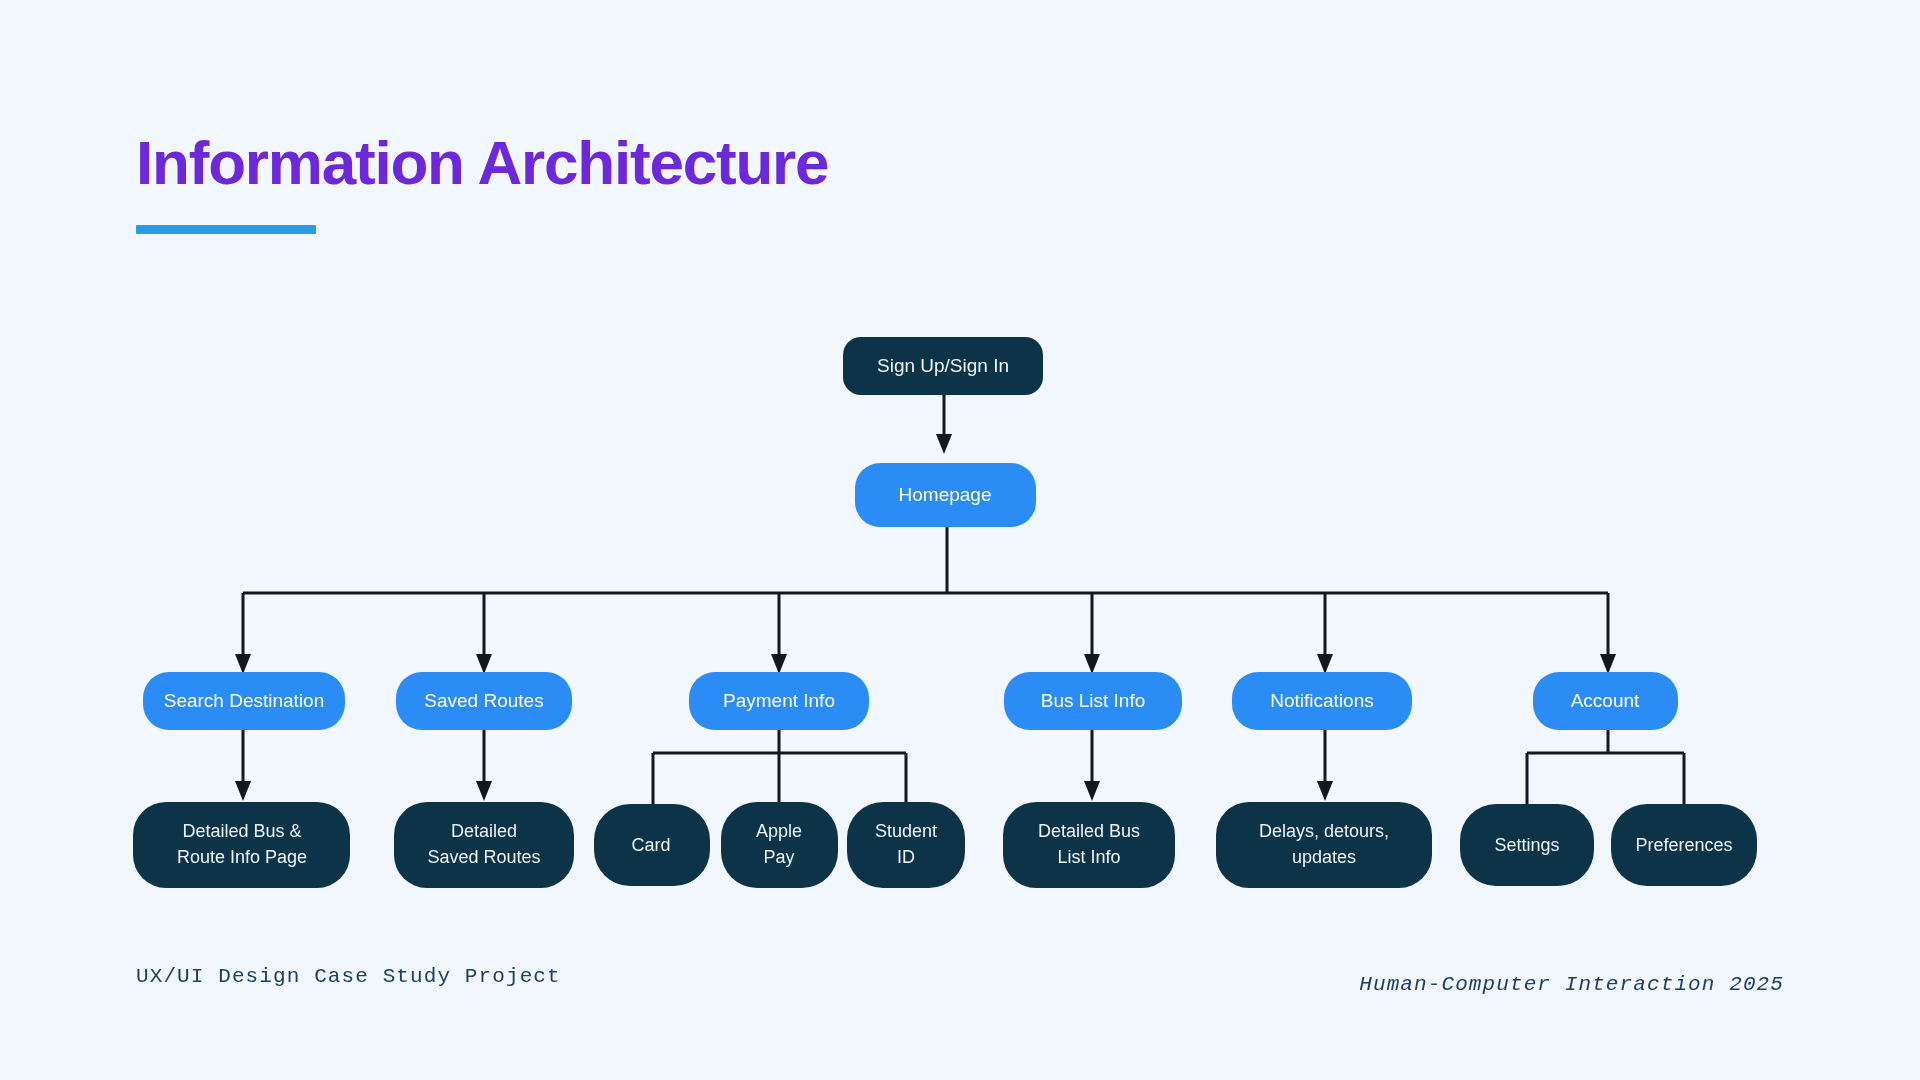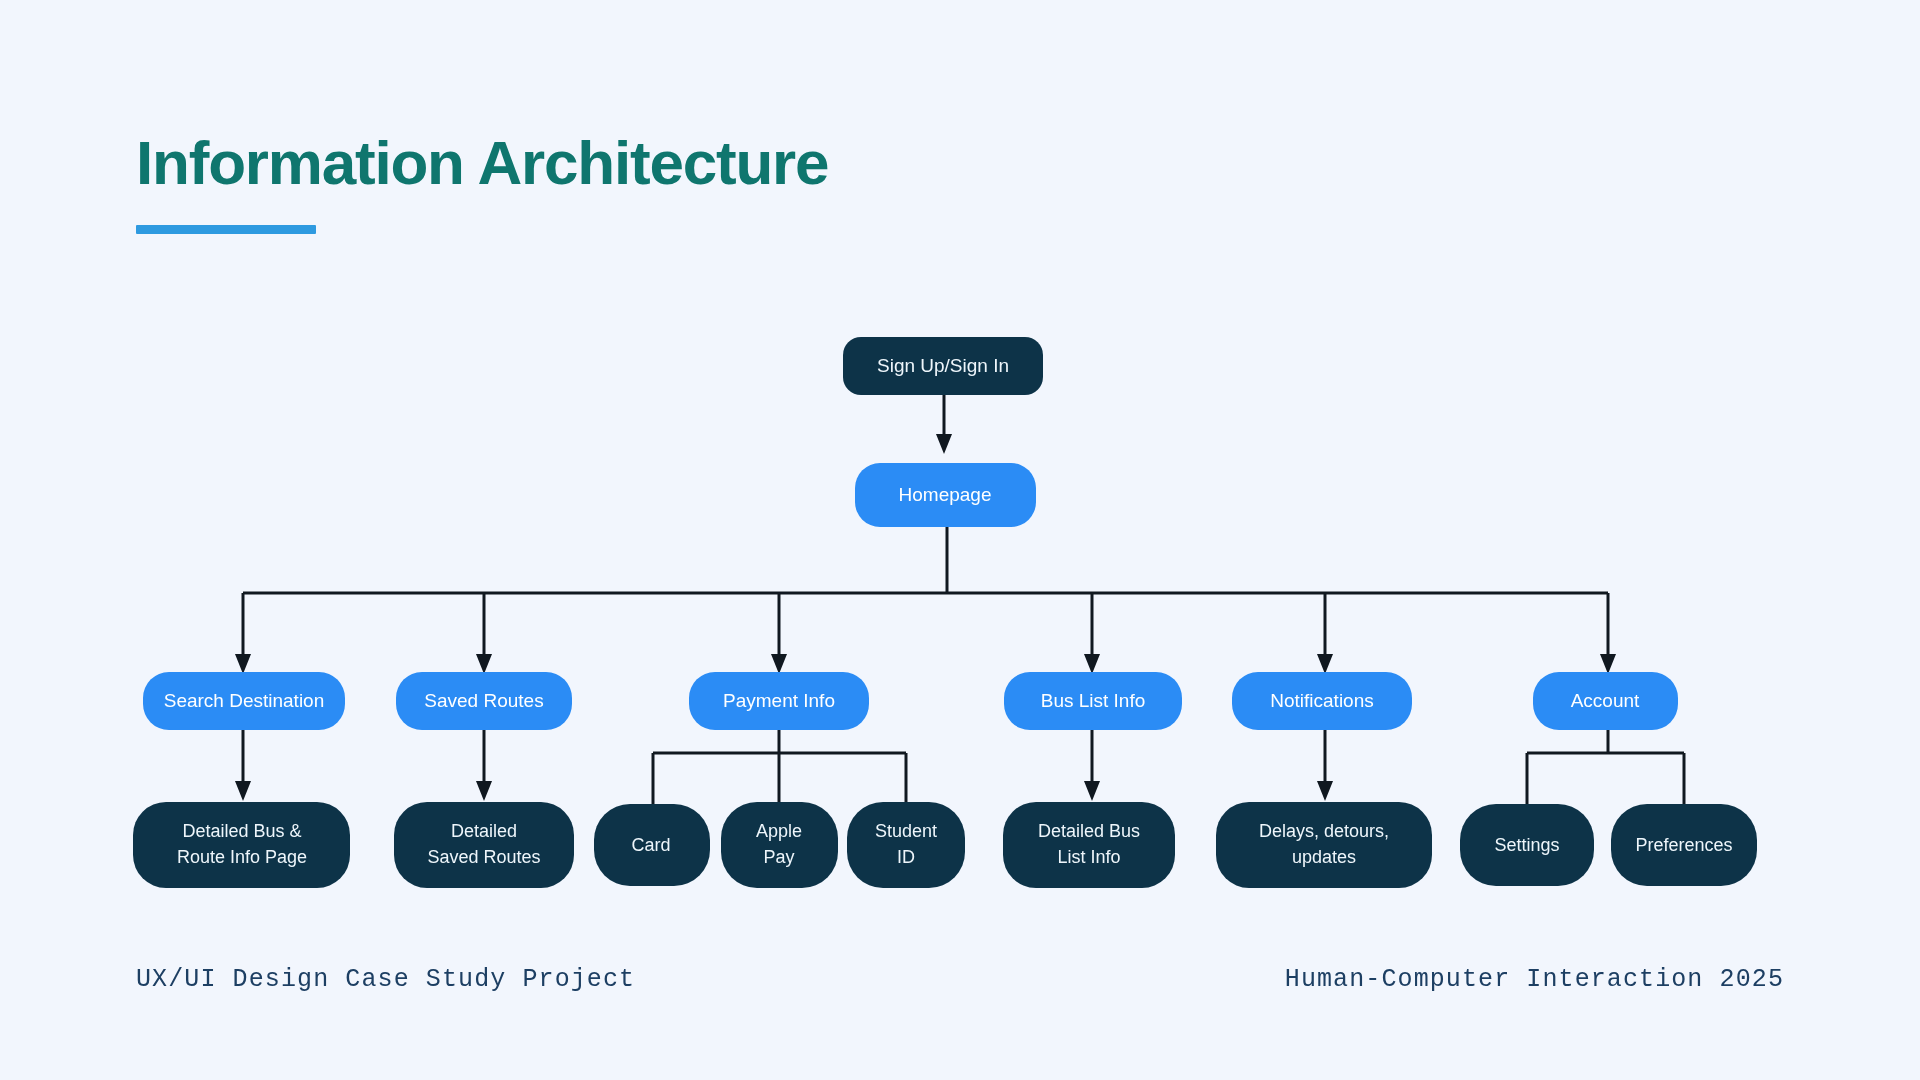--- a/index.html
+++ b/index.html
@@ -21,21 +21,21 @@
     position: absolute;
     left: 136px;
     top: 130px;
     width: 1500px;
   }
   #page-title {
     font-family: "Liberation Sans", sans-serif;
     font-size: 62px;
     font-weight: bold;
     letter-spacing: -1.2px;
-    color: #0f766e;
+    color: #6d28d9;
     line-height: 1.05;
     margin: 0;
     white-space: nowrap;
   }
   #title-accent-bar {
     margin-top: 30px;
     width: 180px;
     height: 9px;
     background: #2e9ae0;
     border-radius: 1px;
@@ -87,27 +87,27 @@
   #slide-footer {
     position: absolute;
     left: 0;
     top: 965px;
     width: 1920px;
     height: 40px;
   }
   .footer-text {
     position: absolute;
     font-family: "Liberation Mono", monospace;
-    font-size: 25px;
+    font-size: 21px;
     letter-spacing: 1.1px;
     color: #1d3f63;
     white-space: nowrap;
   }
   #footer-left { left: 136px; top: 0; }
-  #footer-right { right: 136px; top: 0; text-align: right; }
+  #footer-right { right: 136px; top: 8px; text-align: right; font-style: italic; }
 </style>
 </head>
 <body>
 
 <div id="slide-header">
   <h1 id="page-title">Information Architecture</h1>
   <div id="title-accent-bar"></div>
 </div>
 
 <div id="diagram-area">

